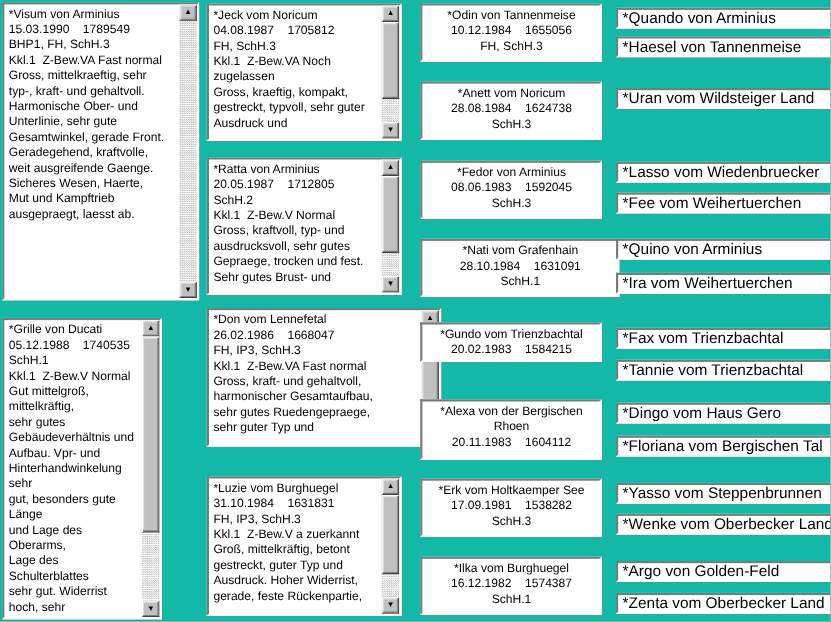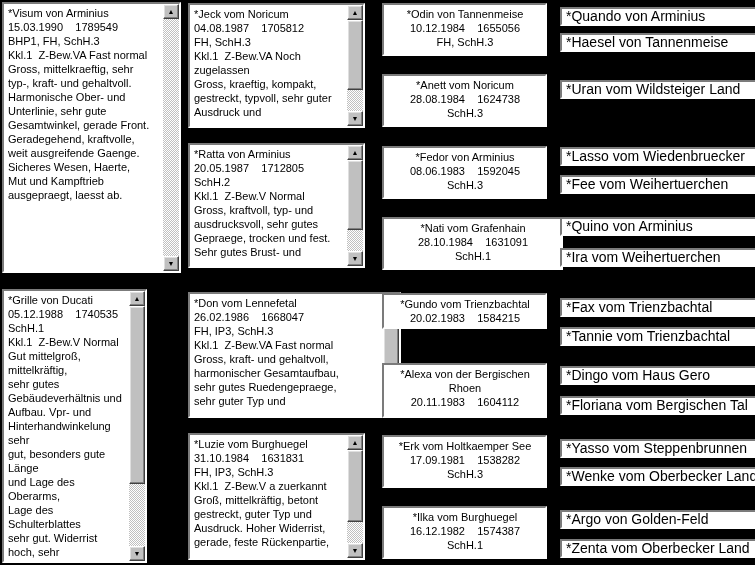--- a/index.html
+++ b/index.html
@@ -1,20 +1,20 @@
 <!DOCTYPE html>
 <html><head>
 <meta charset="utf-8">
 <style>
   * { box-sizing: border-box; margin: 0; padding: 0; }
   html, body { background: #c0c0c0; }
   #screen {
     position: relative;
     width: 755px; height: 565px;
-    background: #000000;
+    background: #14b8a6;
     font-family: "Liberation Sans", "DejaVu Sans", sans-serif;
     color: #000;
     overflow: hidden;
   }
   
   .tbox {
     position: absolute;
     background: #fff;
     border: 2px solid;
     border-color: #7b7b7b #ffffff #ffffff #7b7b7b;
@@ -170,21 +170,21 @@
         </div>
       <div class="strack">
         <div class="sthumb" style="top:0;height:70px"></div>
       </div>
       <div class="sbtn down">
           <span class="arrow">▼</span>
         </div>
     </div>
   </div>
 
-  <div class="tbox" style="left:188px;top:292px;width:213px;height:126px">
+  <div class="tbox" style="left:188px;top:280px;width:213px;height:126px">
     <div class="txt">*Don vom Lennefetal
 26.02.1986    1668047
 FH, IP3, SchH.3
 Kkl.1  Z-Bew.VA Fast normal
 Gross, kraft- und gehaltvoll,
 harmonischer Gesamtaufbau,
 sehr gutes Ruedengepraege,
 sehr guter Typ und</div>
     <div class="vscroll">
       <div class="sbtn up">

